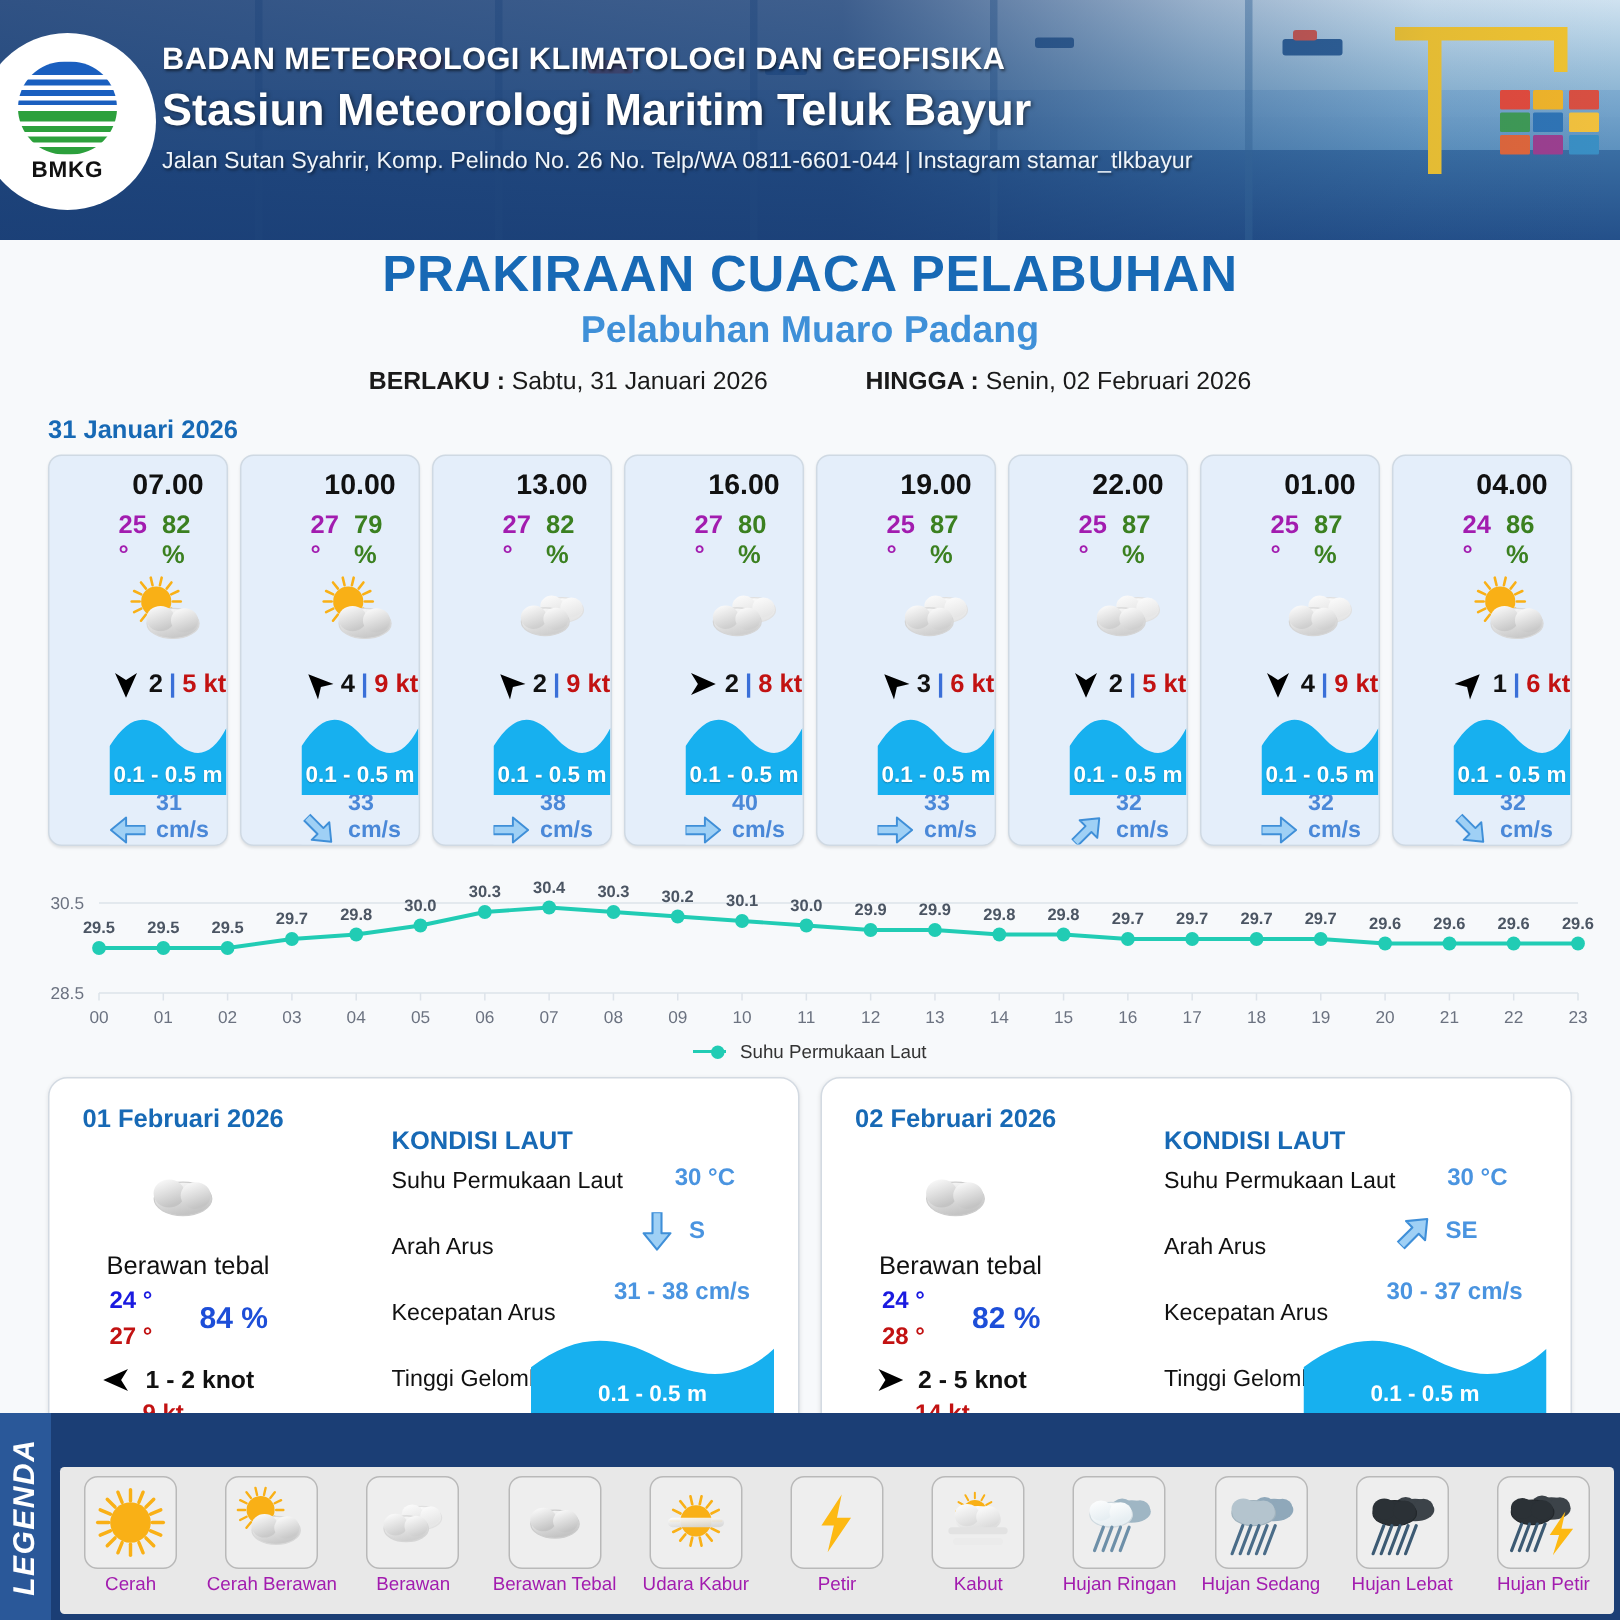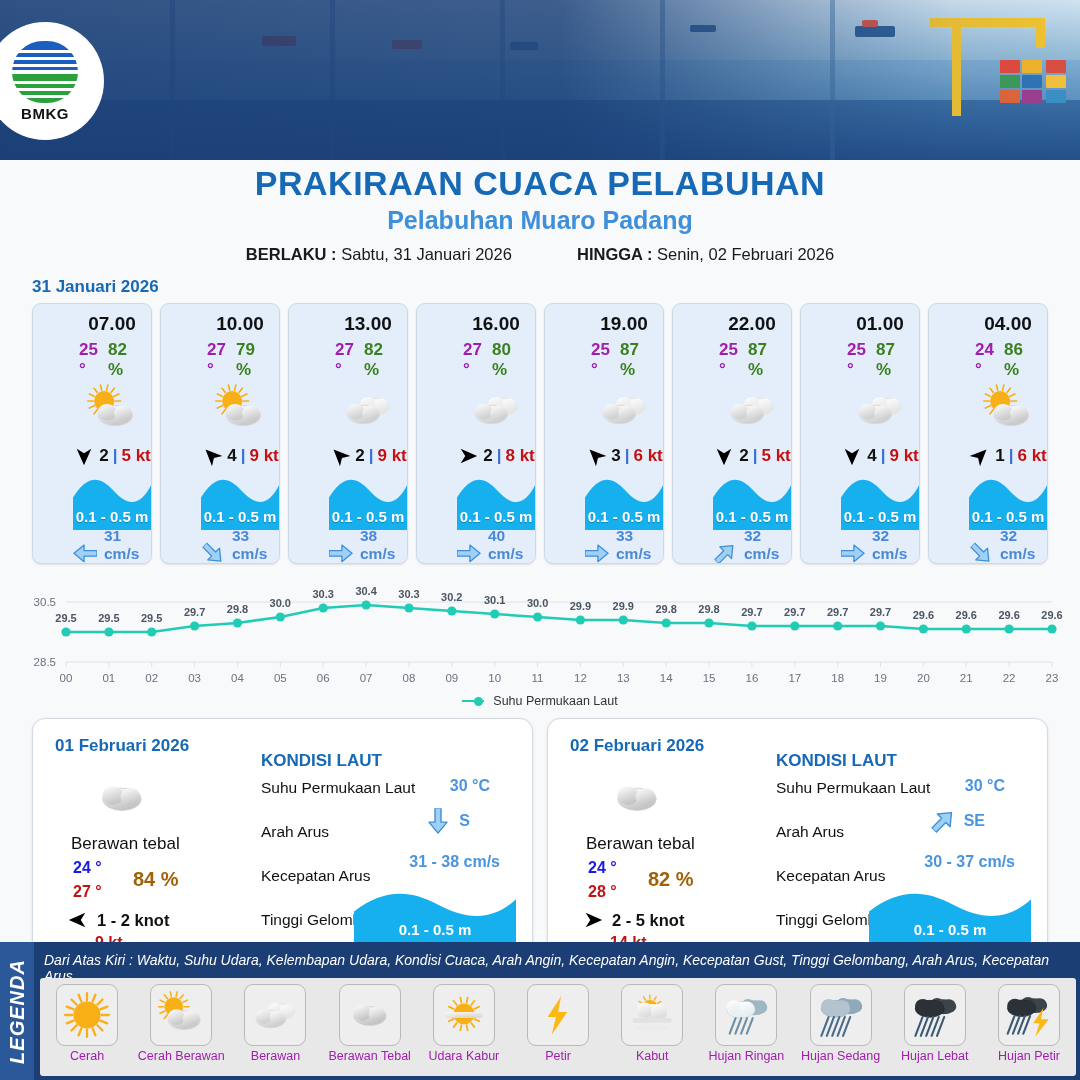--- a/index.html
+++ b/index.html
@@ -99,21 +99,21 @@
 
   
   .days { display:flex; gap:14px; padding:10px 32px 0 32px; }
   .day-panel { flex:1; background:#fff; border:1px solid #d3dae2; border-radius:13px;
     height:245px; position:relative; box-shadow:0 1px 3px rgba(0,0,0,.10); }
   .d-date { position:absolute; left:22px; top:17px; font-size:17px; font-weight:bold; color:#1769b5; }
   .d-icon { position:absolute; left:58px; top:48px; }
   .d-cond { position:absolute; left:38px; top:115px; font-size:17px; color:#111; }
   .d-tmin { position:absolute; left:40px; top:140px; font-size:16px; font-weight:bold; color:#1a1ae0; }
   .d-tmax { position:absolute; left:40px; top:164px; font-size:16px; font-weight:bold; color:#c21212; }
-  .d-hum { position:absolute; left:100px; top:149px; font-size:20px; font-weight:bold; color:#a16207; }
+  .d-hum { position:absolute; left:100px; top:149px; font-size:20px; font-weight:bold; color:#1d4ed8; }
   .d-wind { position:absolute; left:34px; top:190px; display:flex; align-items:center; gap:8px; }
   .d-wind-txt { font-size:16.5px; font-weight:bold; color:#111; }
   .d-gust { position:absolute; left:62px; top:215px; font-size:16px; font-weight:bold; color:#c21212; }
   .d-sea-title { position:absolute; left:228px; top:32px; font-size:17px; font-weight:bold; color:#1769b5; }
   .d-lbl { position:absolute; left:228px; font-size:15.5px; color:#111; }
   .d-val { position:absolute; font-size:16px; font-weight:bold; color:#4a94e0; }
   .d-wave { position:absolute; right:16px; bottom:18px; width:162px; height:56px; }
   .d-wave-lbl { position:absolute; left:0; bottom:6px; width:100%; text-align:center;
     font-size:15px; font-weight:bold; color:#fff; }
 
@@ -178,20 +178,25 @@
       <div class="lstripe" style="top:23px;"></div>
       <div class="logo-bot"></div>
       <div class="lstripe" style="top:40px;"></div>
       <div class="lstripe" style="top:47px;"></div>
       <div class="lstripe" style="top:54px;"></div>
       <div class="logo-mid"></div>
     </div>
     <div class="logo-text">BMKG</div>
   </div>
 
+  <div class="hdr-texts">
+    <div class="hdr-line1">BADAN METEOROLOGI KLIMATOLOGI DAN GEOFISIKA</div>
+    <div class="hdr-line2">Stasiun Meteorologi Maritim Teluk Bayur</div>
+    <div class="hdr-line3">Jalan Sutan Syahrir, Komp. Pelindo No. 26 No. Telp/WA 0811-6601-044 | Instagram stamar_tlkbayur</div>
+  </div>
 </div>
 
 <div class="title-zone">
   <div class="t-main">PRAKIRAAN CUACA PELABUHAN</div>
   <div class="t-sub">Pelabuhan Muaro Padang</div>
   <div class="t-valid">
     <span class="lbl">BERLAKU :</span>
     <span>Sabtu, 31 Januari 2026</span>
     <span class="gap"></span>
     <span class="lbl">HINGGA :</span>
@@ -861,21 +866,20 @@
         </svg>
        <div class="d-wave-lbl">0.1 - 0.5 m</div>
      </div>
     </div>
   </div>
 
 <div class="legend-bar">
   <div class="leg-side">
     <span>LEGENDA</span>
   </div>
-  <div class="leg-note">Dari Atas Kiri : Waktu, Suhu Udara, Kelembapan Udara, Kondisi Cuaca, Arah Angin, Kecepatan Angin, Kecepatan Gust, Tinggi Gelombang, Arah Arus, Kecepatan Arus</div>
   <div class="leg-items" id="leg-items">
       <div class="leg-cell">
         <div class="leg-box">
           <svg width="52" height="52" viewBox="0 0 52 52">
             <defs></defs>
             <g>
               <circle cx="26" cy="26" r="13.52" fill="#f9b016"></circle>
               <line x1="40.5" y1="26.0" x2="47.9" y2="26.0" stroke="#f9b016" stroke-width="2.2984" stroke-linecap="round"></line>
               <line x1="39.4" y1="31.6" x2="46.2" y2="34.4" stroke="#f9b016" stroke-width="2.2984" stroke-linecap="round"></line>
               <line x1="36.3" y1="36.3" x2="41.5" y2="41.5" stroke="#f9b016" stroke-width="2.2984" stroke-linecap="round"></line>

